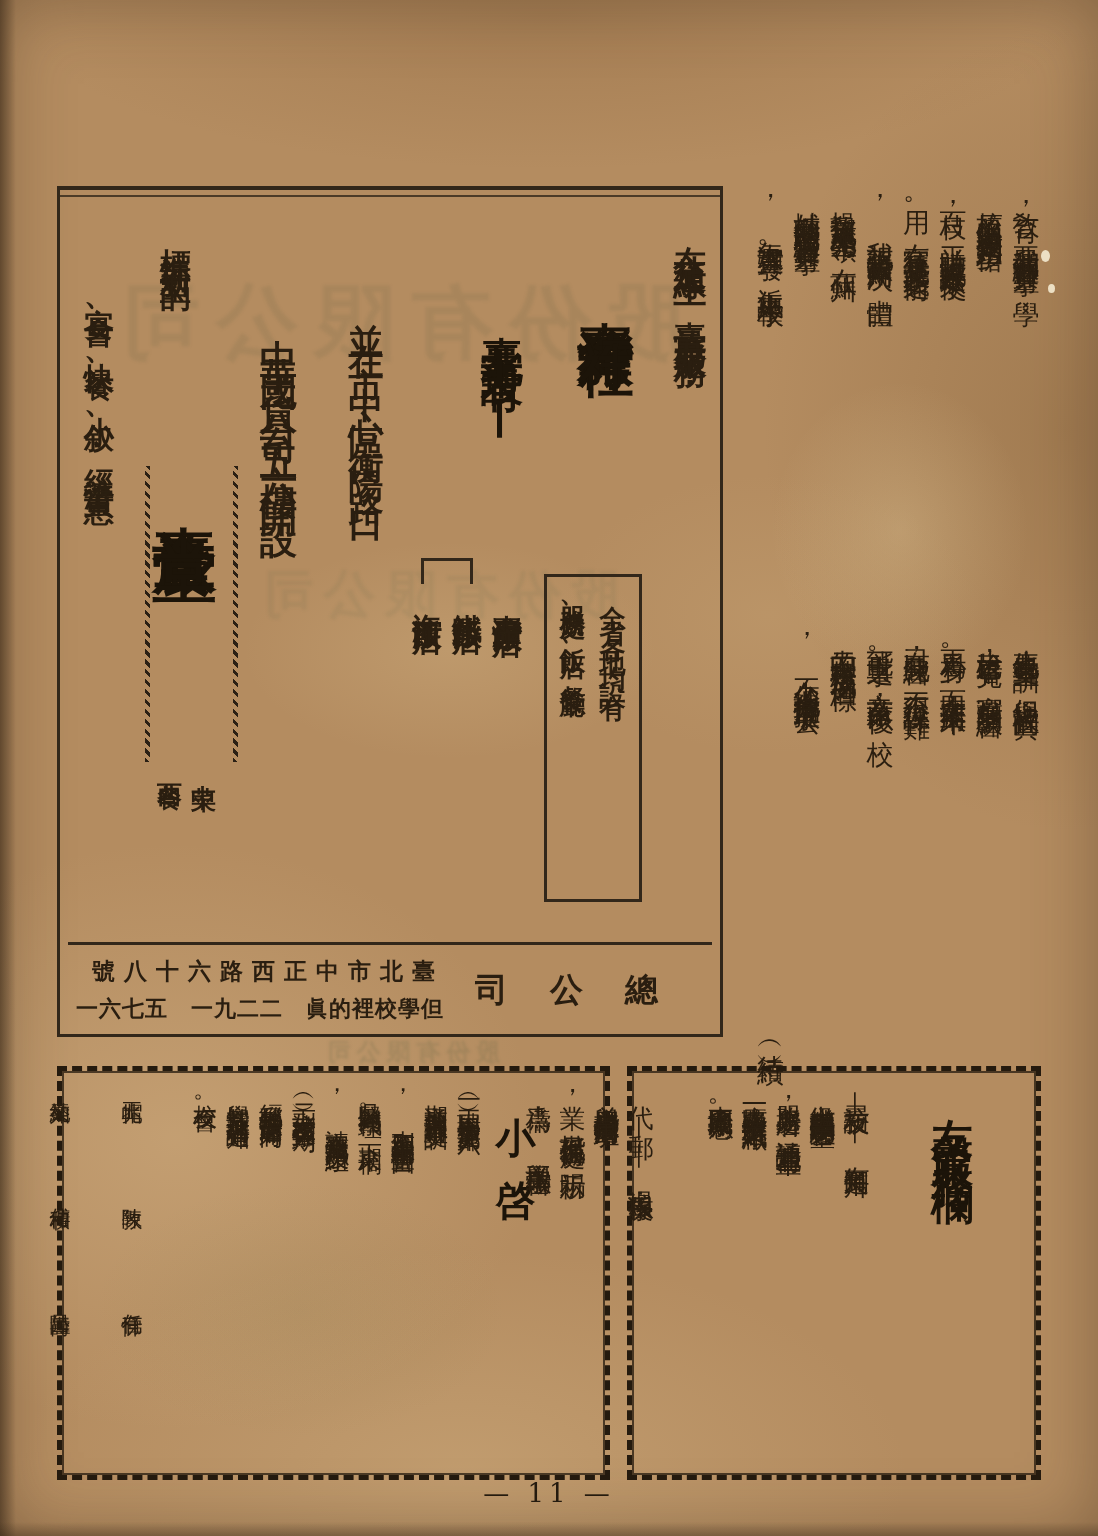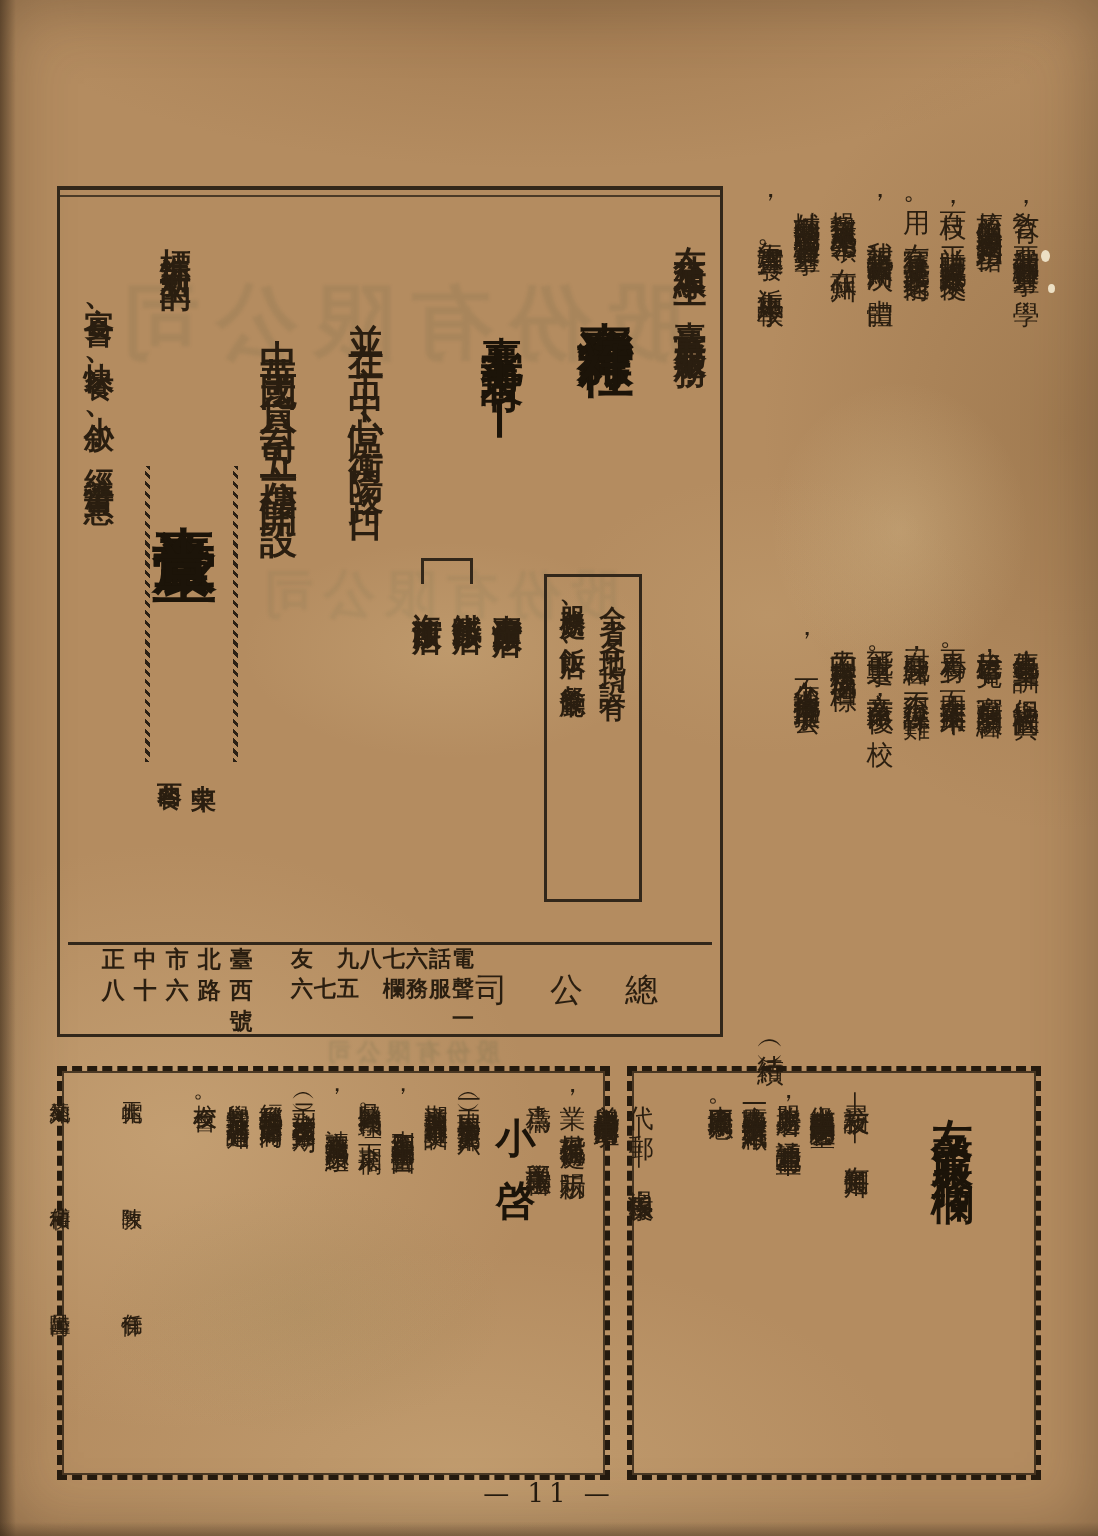--- a/index.html
+++ b/index.html
@@ -67,24 +67,24 @@
   .r-name { right:491px; top:284px; font-size:64px; font-weight:700; letter-spacing:4px; color:#1c1409; }
   .wavy { position:absolute; top:276px; height:296px; width:5px;
     background:repeating-linear-gradient(45deg, #2b2014 0 3px, rgba(0,0,0,0) 3px 7px); }
   .w1 { right:482px; } .w2 { right:570px; }
   .cuisine { position:absolute; right:500px; top:574px; writing-mode:vertical-rl; }
   .cuisine div { font-size:25px; font-weight:700; line-height:34px; letter-spacing:2px; }
   .services { right:601px; top:94px; font-size:30px; font-weight:700; letter-spacing:8px; }
   .ad-divider { position:absolute; left:8px; right:8px; top:752px; border-top:3px solid #32271a; }
   .ad-footer { position:absolute; left:16px; right:16px; top:760px; height:80px;
     display:flex; justify-content:space-between; align-items:center; }
-  .addr { display:flex; flex-direction:row; gap:7px; }
+  .addr { display:flex; flex-direction:column; gap:7px; }
   .addr1 { font-size:23px; font-weight:700; letter-spacing:9px; }
   .addr2 { font-size:22px; font-weight:700; letter-spacing:1px; }
-  .head-office { font-size:33px; font-weight:400; letter-spacing:42px; margin-right:4px; white-space:nowrap; }
+  .head-office { font-size:33px; font-weight:700; letter-spacing:42px; margin-right:4px; white-space:nowrap; }
 
   
   .debox { position:absolute; top:1066px; height:414px; border:5px dashed #241a0e;
     box-shadow: inset 0 0 0 2px rgba(36,26,14,.75); }
   .notice { left:57px; width:553px; }
   .service { left:627px; width:414px; }
   .inner { position:absolute; inset:0; padding:14px 12px; writing-mode:vertical-rl; }
   .btitle { font-weight:700; color:#1c1409; }
   .t-notice { font-size:40px; letter-spacing:12px; line-height:62px; padding-block-start:46px; }
   .t-service { font-size:42px; letter-spacing:16px; line-height:64px; padding-block-start:40px; }
@@ -156,21 +156,21 @@
     <h2 class="v r-name">臺旅食堂</h2>
     <div class="cuisine">
       <div>中菜</div>
       <div>西餐</div>
     </div>
     <div class="v services">宴會、快餐、小叙、經濟實惠</div>
     <div class="ad-divider"></div>
     <div class="ad-footer">
       <div class="addr">
         <div class="addr1 rtl">臺北市中正西路六十八號</div>
-        <div class="addr2 rtl">電話六七八九　友聲服務欄　五七六一</div>
+        <div class="addr2 rtl">但學校裡的眞　二二九一　五七六一</div>
       </div>
       <div class="head-office rtl">總公司</div>
     </div>
   </section>
 
   <section class="debox notice">
     <div class="inner">
       <div class="btitle t-notice">小　啓</div>
       <div class="bcol">（一）王瑞同學參加交通部第六</div>
       <div class="bcol">期交通幹部人員講習班受訓</div>

